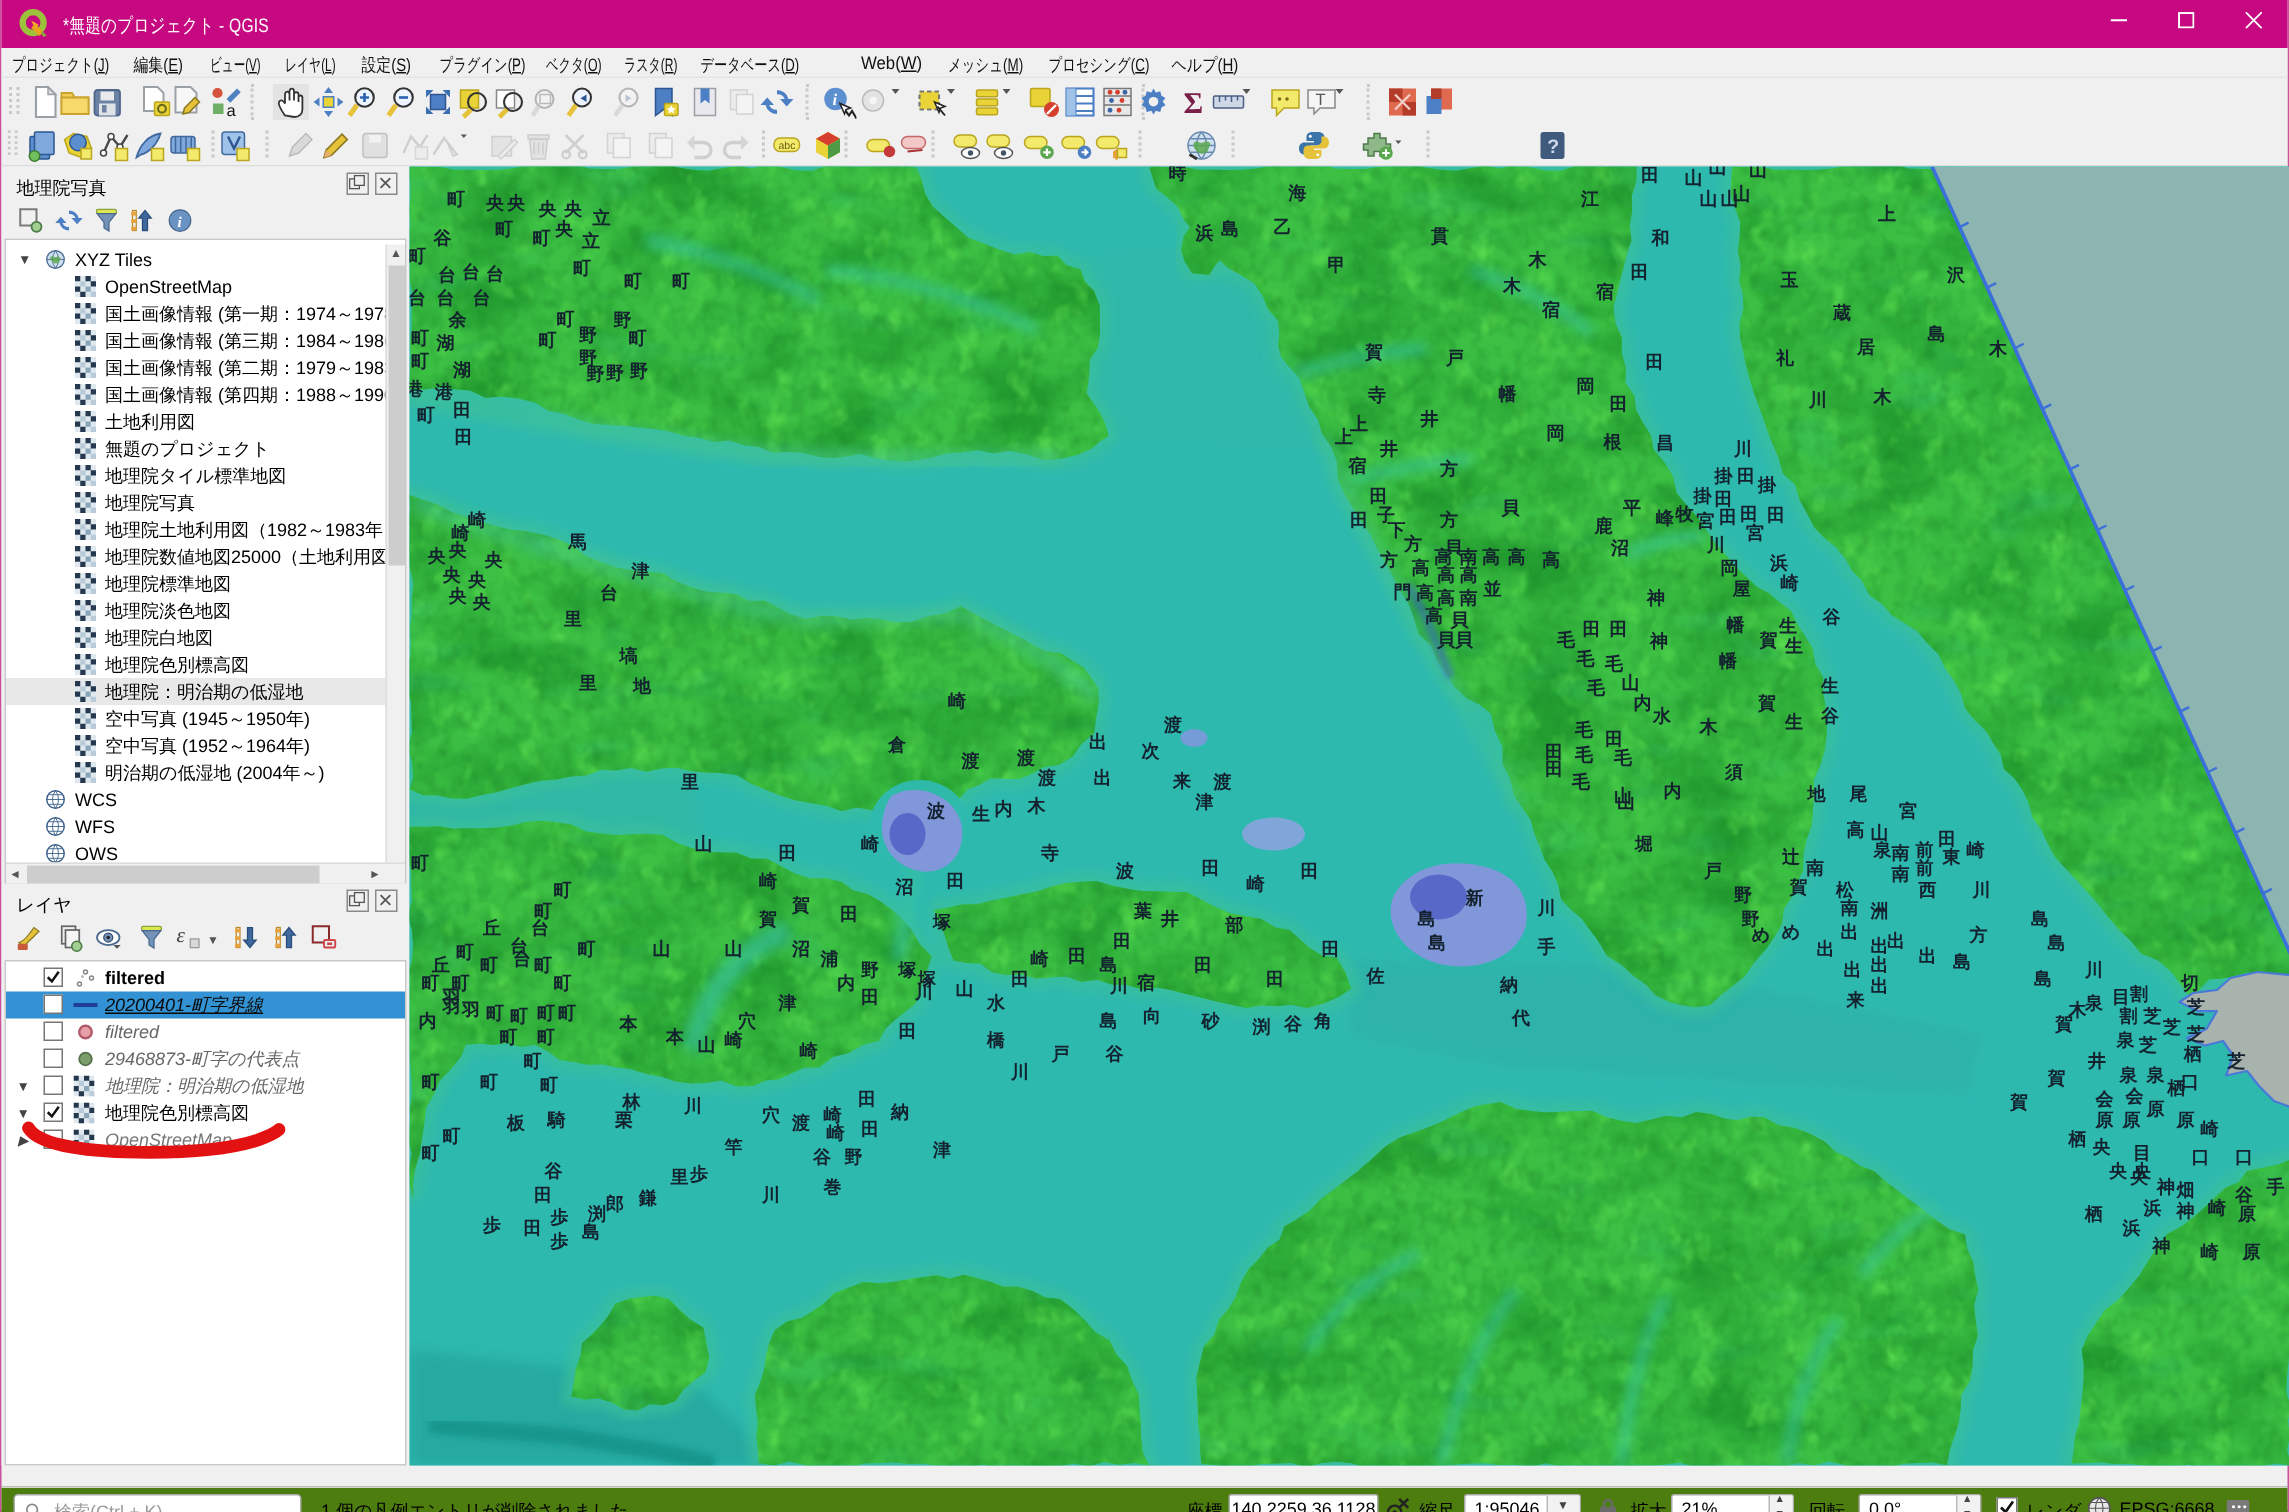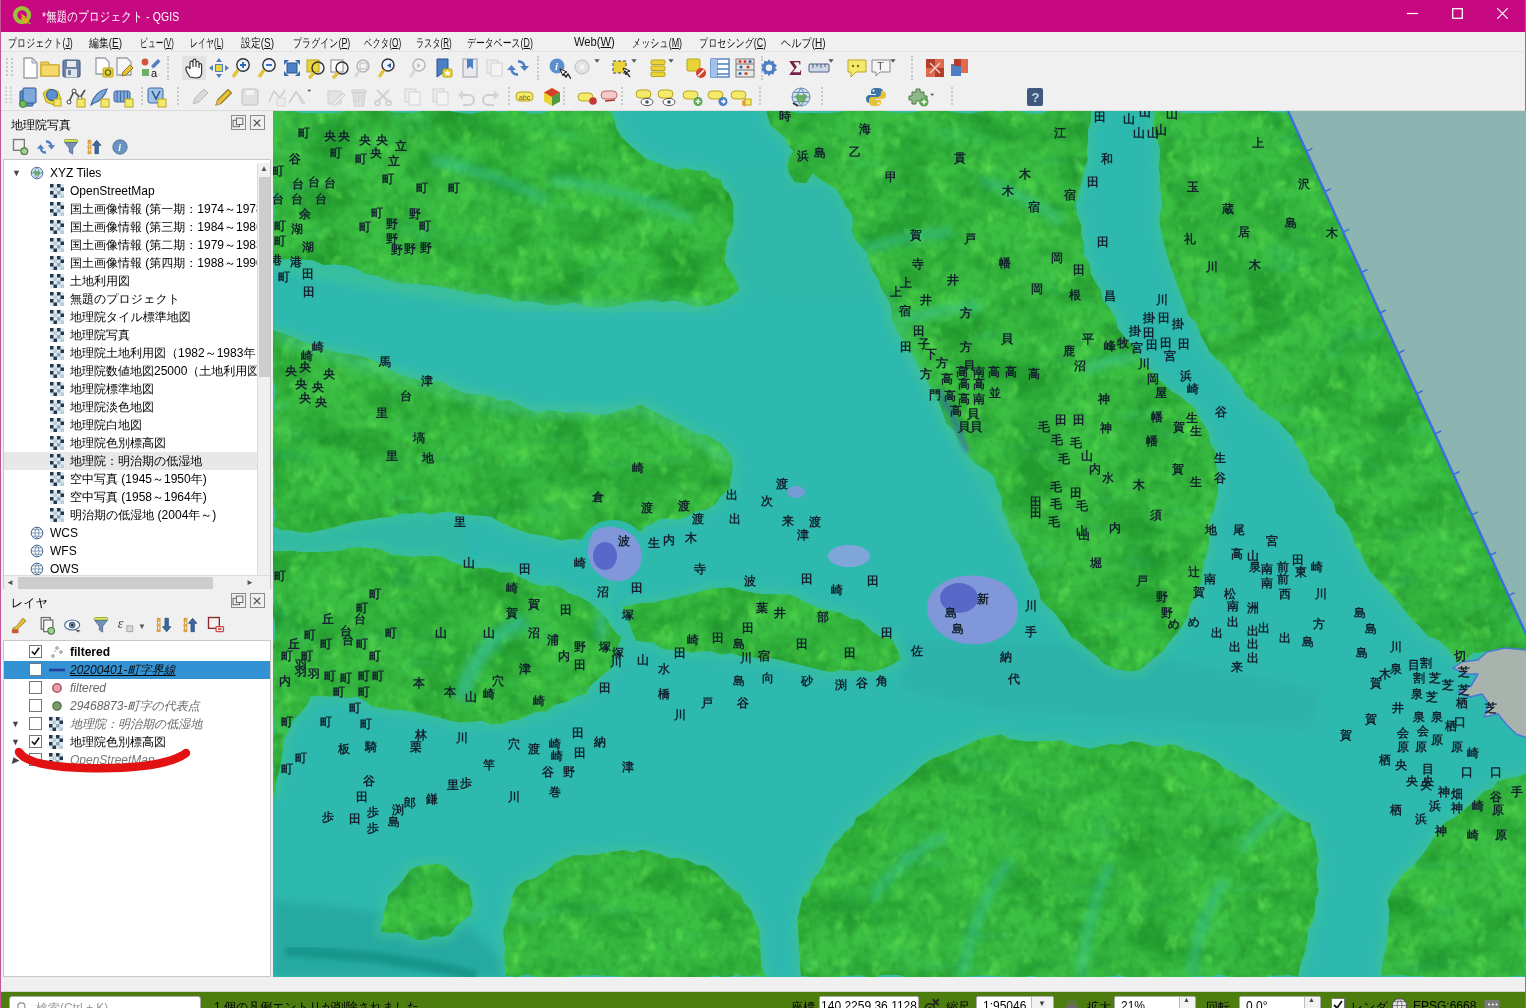--- a/index.html
+++ b/index.html
@@ -653,21 +653,21 @@
           <div class="trow" style="top:328px"><svg style="position:absolute;left:46px;top:2px" width="14" height="14">
               <rect x="0" y="0" width="14" height="14" fill="#dfe8ee"></rect>
               <rect x="0" y="0" width="3.5" height="3.5" fill="#25384d"></rect>
               <rect x="7" y="0" width="3.5" height="3.5" fill="#25384d"></rect>
               <rect x="3.5" y="3.5" width="3.5" height="3.5" fill="#b9cbd8"></rect>
               <rect x="10.5" y="3.5" width="3.5" height="3.5" fill="#25384d"></rect>
               <rect x="0" y="7" width="3.5" height="3.5" fill="#25384d"></rect>
               <rect x="7" y="7" width="3.5" height="3.5" fill="#8aa6bb"></rect>
               <rect x="3.5" y="10.5" width="3.5" height="3.5" fill="#25384d"></rect>
               <rect x="10.5" y="10.5" width="3.5" height="3.5" fill="#b9cbd8"></rect>
-            </svg><span style="position:absolute;left:66px">空中写真 (1958～1964年)</span></div>
+            </svg><span style="position:absolute;left:66px">空中写真 (1952～1964年)</span></div>
           <div class="trow" style="top:346px"><svg style="position:absolute;left:46px;top:2px" width="14" height="14">
               <rect x="0" y="0" width="14" height="14" fill="#dfe8ee"></rect>
               <rect x="0" y="0" width="3.5" height="3.5" fill="#25384d"></rect>
               <rect x="7" y="0" width="3.5" height="3.5" fill="#25384d"></rect>
               <rect x="3.5" y="3.5" width="3.5" height="3.5" fill="#b9cbd8"></rect>
               <rect x="10.5" y="3.5" width="3.5" height="3.5" fill="#25384d"></rect>
               <rect x="0" y="7" width="3.5" height="3.5" fill="#25384d"></rect>
               <rect x="7" y="7" width="3.5" height="3.5" fill="#8aa6bb"></rect>
               <rect x="3.5" y="10.5" width="3.5" height="3.5" fill="#25384d"></rect>
               <rect x="10.5" y="10.5" width="3.5" height="3.5" fill="#b9cbd8"></rect>

